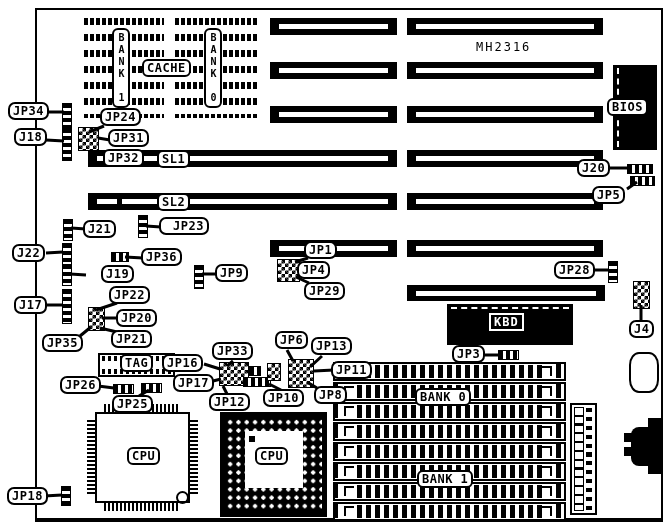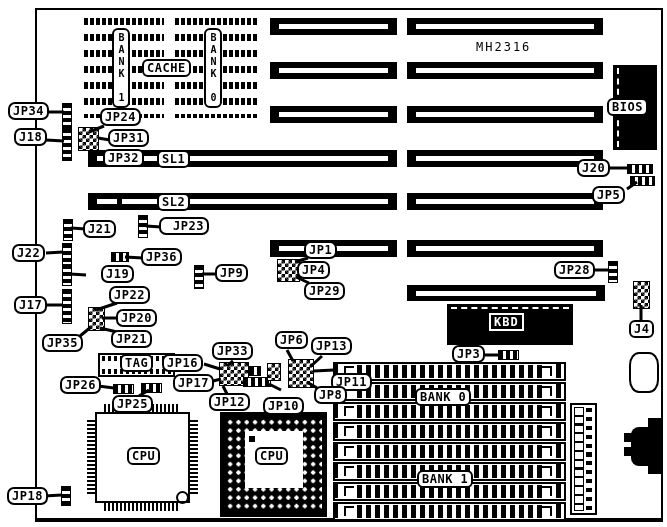--- a/index.html
+++ b/index.html
@@ -268,28 +268,28 @@
   <div class="plaque callout" style="left:109px;top:286px;">JP22</div>
   <div class="plaque callout" style="left:116px;top:309px;">JP20</div>
   <div class="plaque callout" style="left:111px;top:330px;">JP21</div>
   <div class="plaque callout" style="left:42px;top:334px;">JP35</div>
   <div class="plaque callout" style="left:162px;top:354px;">JP16</div>
   <div class="plaque callout" style="left:212px;top:342px;text-align:right;">JP33</div>
   <div class="plaque callout" style="left:60px;top:376px;">JP26</div>
   <div class="plaque callout" style="left:173px;top:374px;">JP17</div>
   <div class="plaque callout" style="left:112px;top:395px;">JP25</div>
   <div class="plaque callout" style="left:209px;top:393px;">JP12</div>
-  <div class="plaque callout" style="left:263px;top:397px;">JP10</div>
+  <div class="plaque callout" style="left:263px;top:389px;">JP10</div>
   <div class="plaque callout" style="left:7px;top:487px;">JP18</div>
   <div class="plaque callout" style="left:304px;top:241px;">JP1</div>
   <div class="plaque callout" style="left:297px;top:261px;">JP4</div>
   <div class="plaque callout" style="left:304px;top:282px;">JP29</div>
   <div class="plaque callout" style="left:275px;top:331px;">JP6</div>
   <div class="plaque callout" style="left:311px;top:337px;">JP13</div>
-  <div class="plaque callout" style="left:331px;top:373px;">JP11</div>
+  <div class="plaque callout" style="left:331px;top:361px;">JP11</div>
   <div class="plaque callout" style="left:314px;top:386px;">JP8</div>
   <div class="plaque callout" style="left:452px;top:345px;">JP3</div>
   <div class="plaque callout" style="left:577px;top:159px;">J20</div>
   <div class="plaque callout" style="left:592px;top:186px;">JP5</div>
   <div class="plaque callout" style="left:554px;top:261px;">JP28</div>
-  <div class="plaque callout" style="left:629px;top:320px;border-radius:6px;">J4</div>
+  <div class="plaque callout" style="left:629px;top:320px;">J4</div>
 
 </div>
 
 </body></html>

